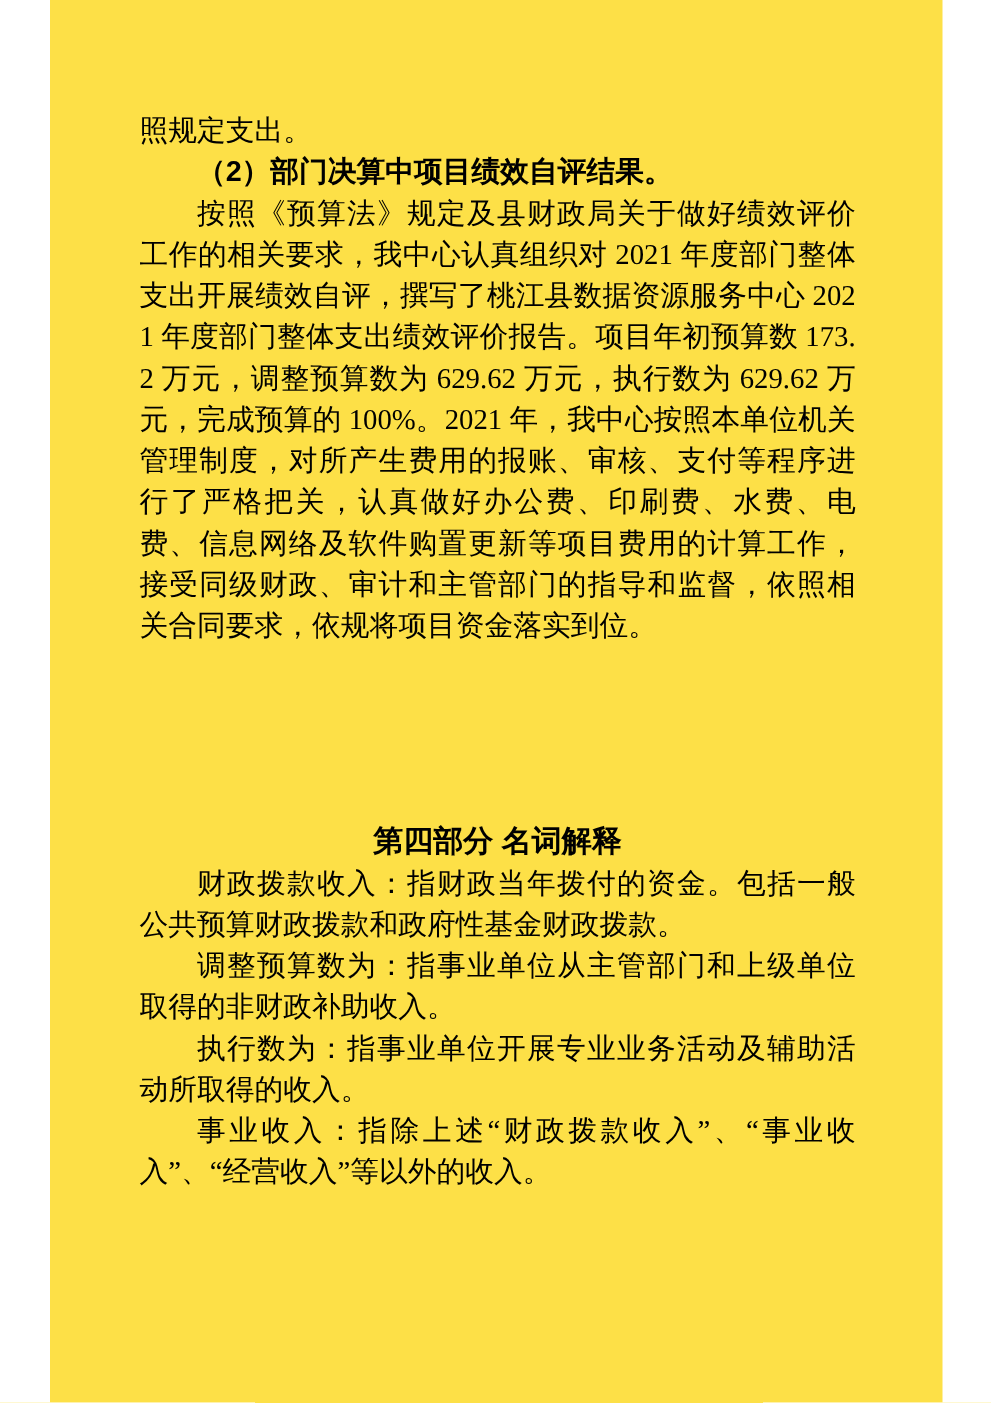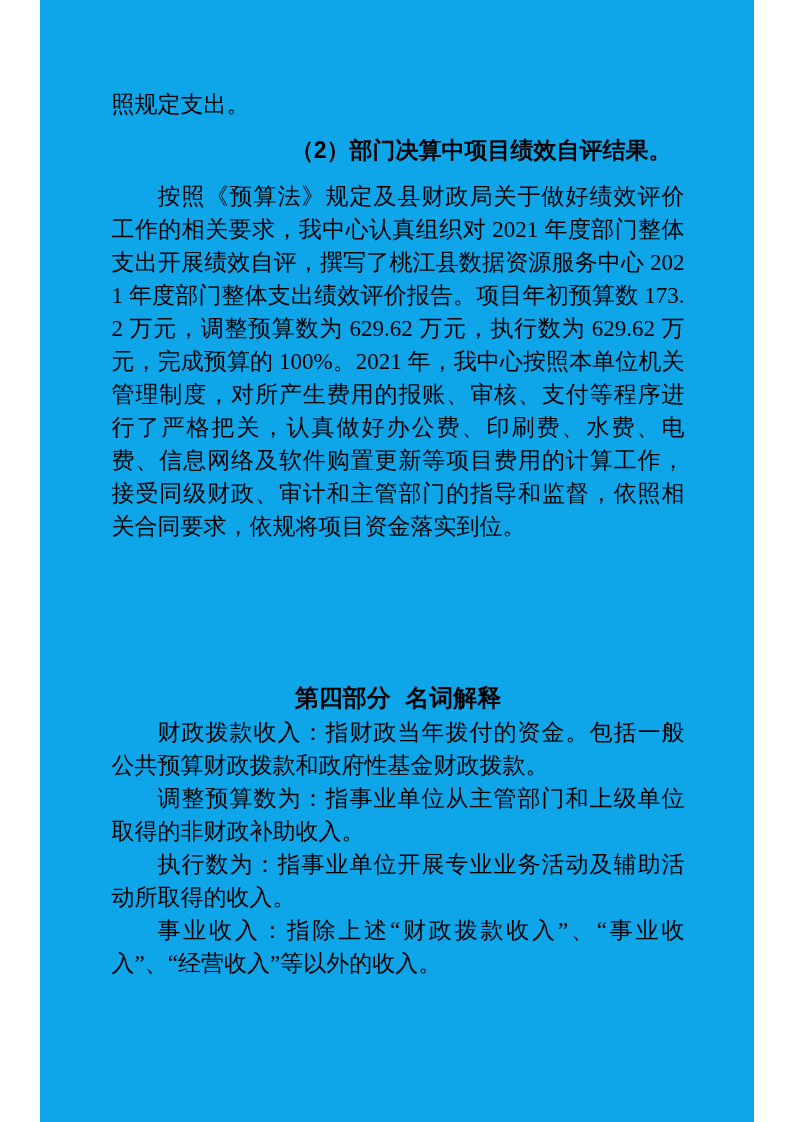--- a/index.html
+++ b/index.html
@@ -7,48 +7,48 @@
     padding: 0;
     background: #ffffff;
   }
   .page {
     position: relative;
     width: 714px;
     height: 1122px;
     box-sizing: border-box;
     margin: 0 auto;
     padding: 88px 69px 0 72px;
-    background: #0ea5e9;
+    background: #fde047;
     color: #000000;
     font-family: "Liberation Serif", "DejaVu Serif", serif;
     font-size: 23px;
     line-height: 33px;
     overflow: hidden;
   }
   .body-text {
     margin: 0;
     text-align: justify;
     text-indent: 2em;
     word-break: break-all;
   }
   .no-indent {
     text-indent: 0;
   }
   .sub-heading {
-    margin: 13px;
+    margin: 0;
     font-family: "Liberation Sans", "DejaVu Sans", sans-serif;
     font-weight: 700;
     font-size: 23px;
     line-height: 33px;
     text-indent: 2em;
-    text-align: right;
+    text-align: left;
   }
   .part-title {
     margin: 140px 0 0 0;
-    font-family: Liberation Mono, monospace;
+    font-family: Liberation Sans, sans-serif;
     font-weight: 700;
     font-size: 24px;
     line-height: 33px;
     text-align: center;
   }
   .term {
     font-family: "Liberation Sans", "DejaVu Sans", sans-serif;
     font-weight: 400;
   }
 </style>

